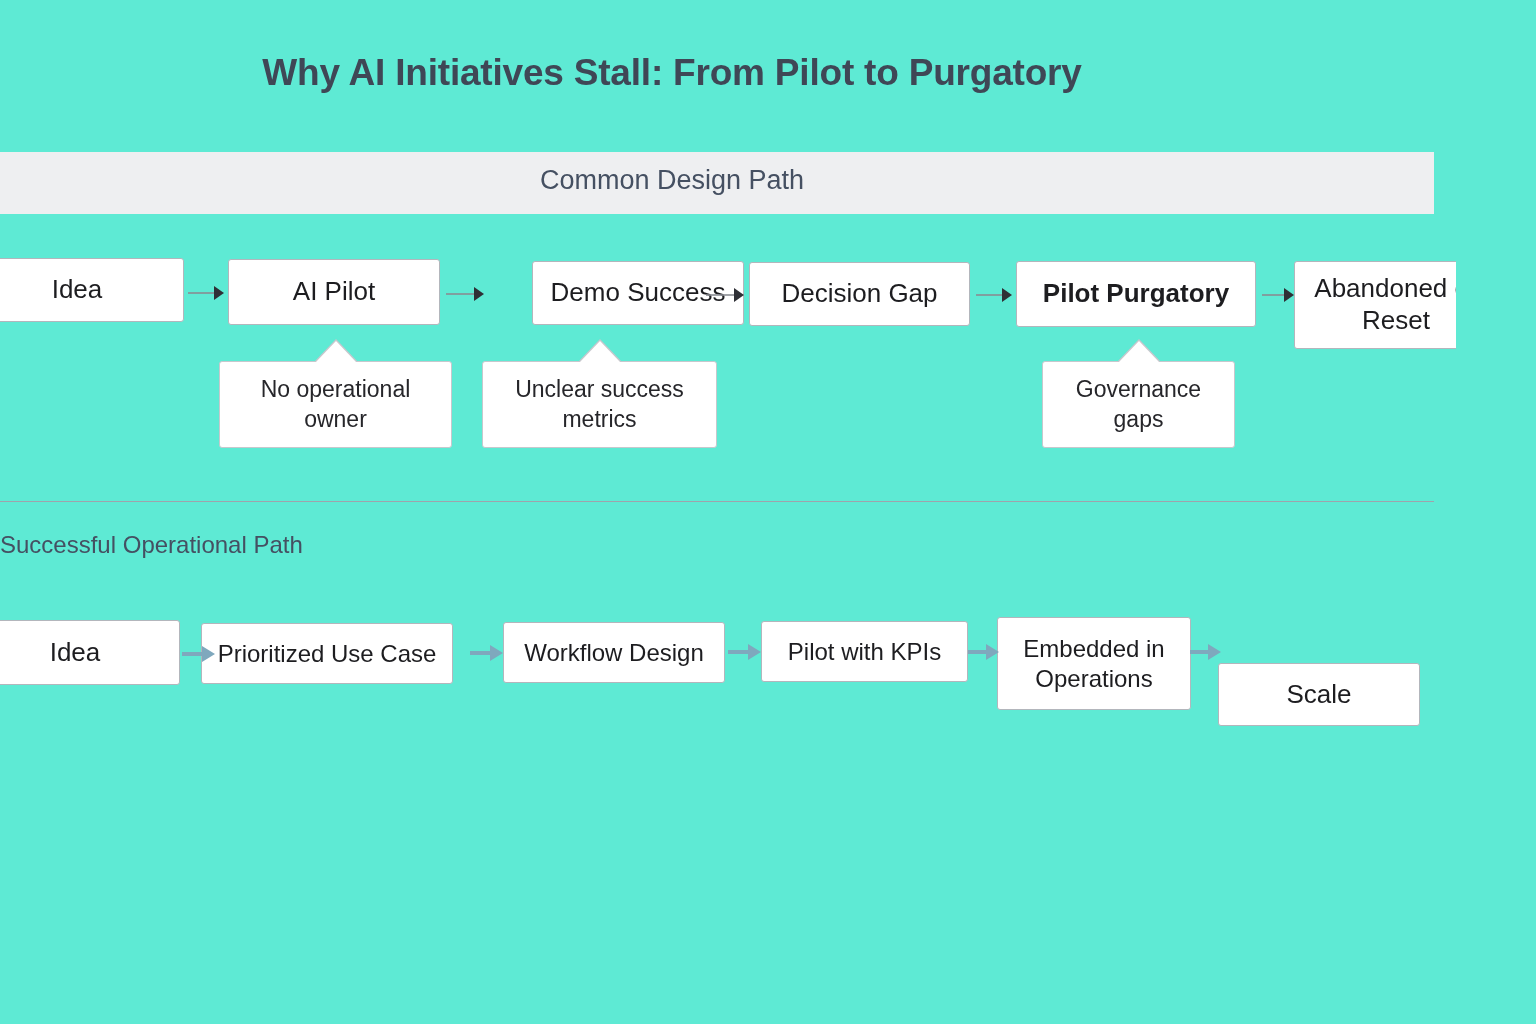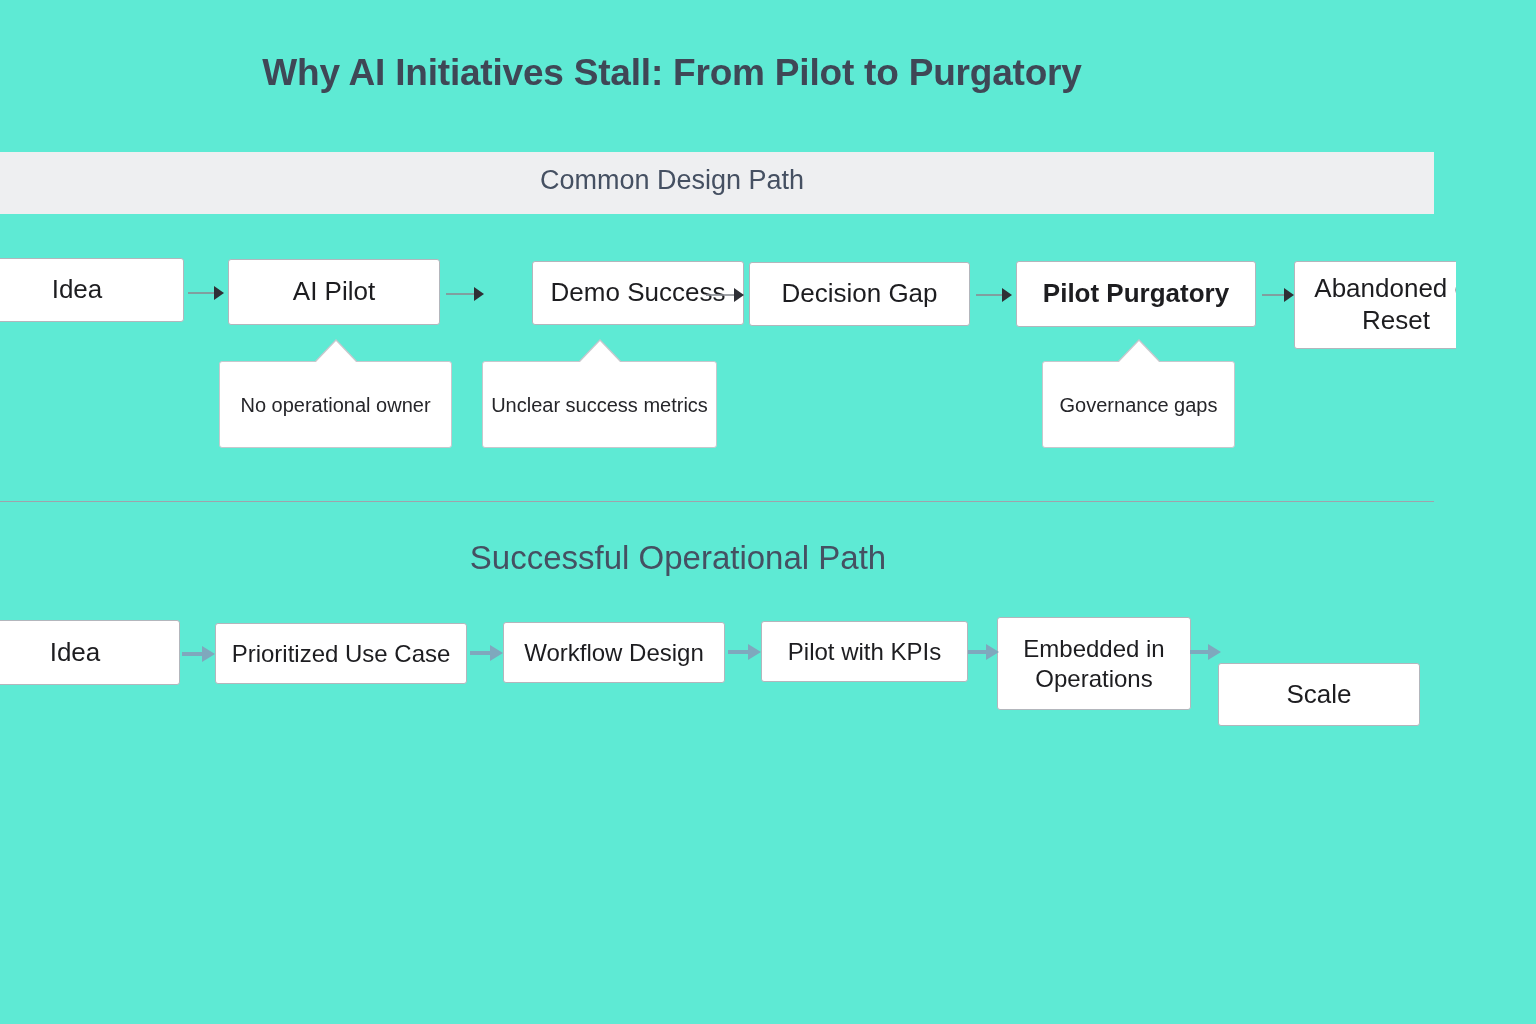--- a/index.html
+++ b/index.html
@@ -68,25 +68,24 @@
     top: 501px;
     width: 1434px;
     height: 1px;
     background: #9fa3ab;
   }
   .section2-label {
     position: absolute;
     left: 0;
     top: 531px;
     width: 1356px;
-    text-align: center;
-    font-size: 33px;
+    text-align: left;
+    font-size: 24px;
     color: #455062;
     white-space: nowrap;
-    margin-top: 8px;
   }
 
   
   .node {
     position: absolute;
     box-sizing: border-box;
     background: #ffffff;
     border: 1px solid #b3b6bc;
     border-radius: 3px;
     display: flex;
@@ -105,21 +104,21 @@
     position: absolute;
     box-sizing: border-box;
     background: #ffffff;
     border: 1px solid #c6c8cd;
     border-radius: 3px;
     display: flex;
     align-items: center;
     justify-content: center;
     text-align: center;
     color: #26262a;
-    font-size: 20px;
+    font-size: 23px;
     line-height: 1.3;
     padding: 2px 8px;
   }
   .callout .tail,
   .callout .tail-fill {
     position: absolute;
     top: -23px;
     left: 50%;
     width: 0;
     height: 0;
@@ -217,21 +216,21 @@
       <span class="tail-fill"></span>
       <span>Governance gaps</span>
     </div>
 
     <div class="divider"></div>
 
     <div class="section2-label">Successful Operational Path</div>
 
     <div class="node" style="left:-30px; top:620px; width:210px; height:65px;">Idea</div>
 
-    <div class="node small" style="left:215px; top:623px; width:252px; height:61px;">Prioritized Use Case</div>
+    <div class="node small" style="left:201px; top:623px; width:252px; height:61px;">Prioritized Use Case</div>
 
     <div class="node small" style="left:503px; top:622px; width:222px; height:61px;">Workflow Design</div>
 
     <div class="node small" style="left:761px; top:621px; width:207px; height:61px;">Pilot with KPIs</div>
 
     <div class="node small" style="left:997px; top:617px; width:194px; height:93px;">Embedded in Operations</div>
 
     <div class="node" style="left:1218px; top:620px; width:202px; height:63px;margin-top:43px;">Scale</div>
 
     <div class="arrow" style="left:182px; top:642px; width:33px;">

